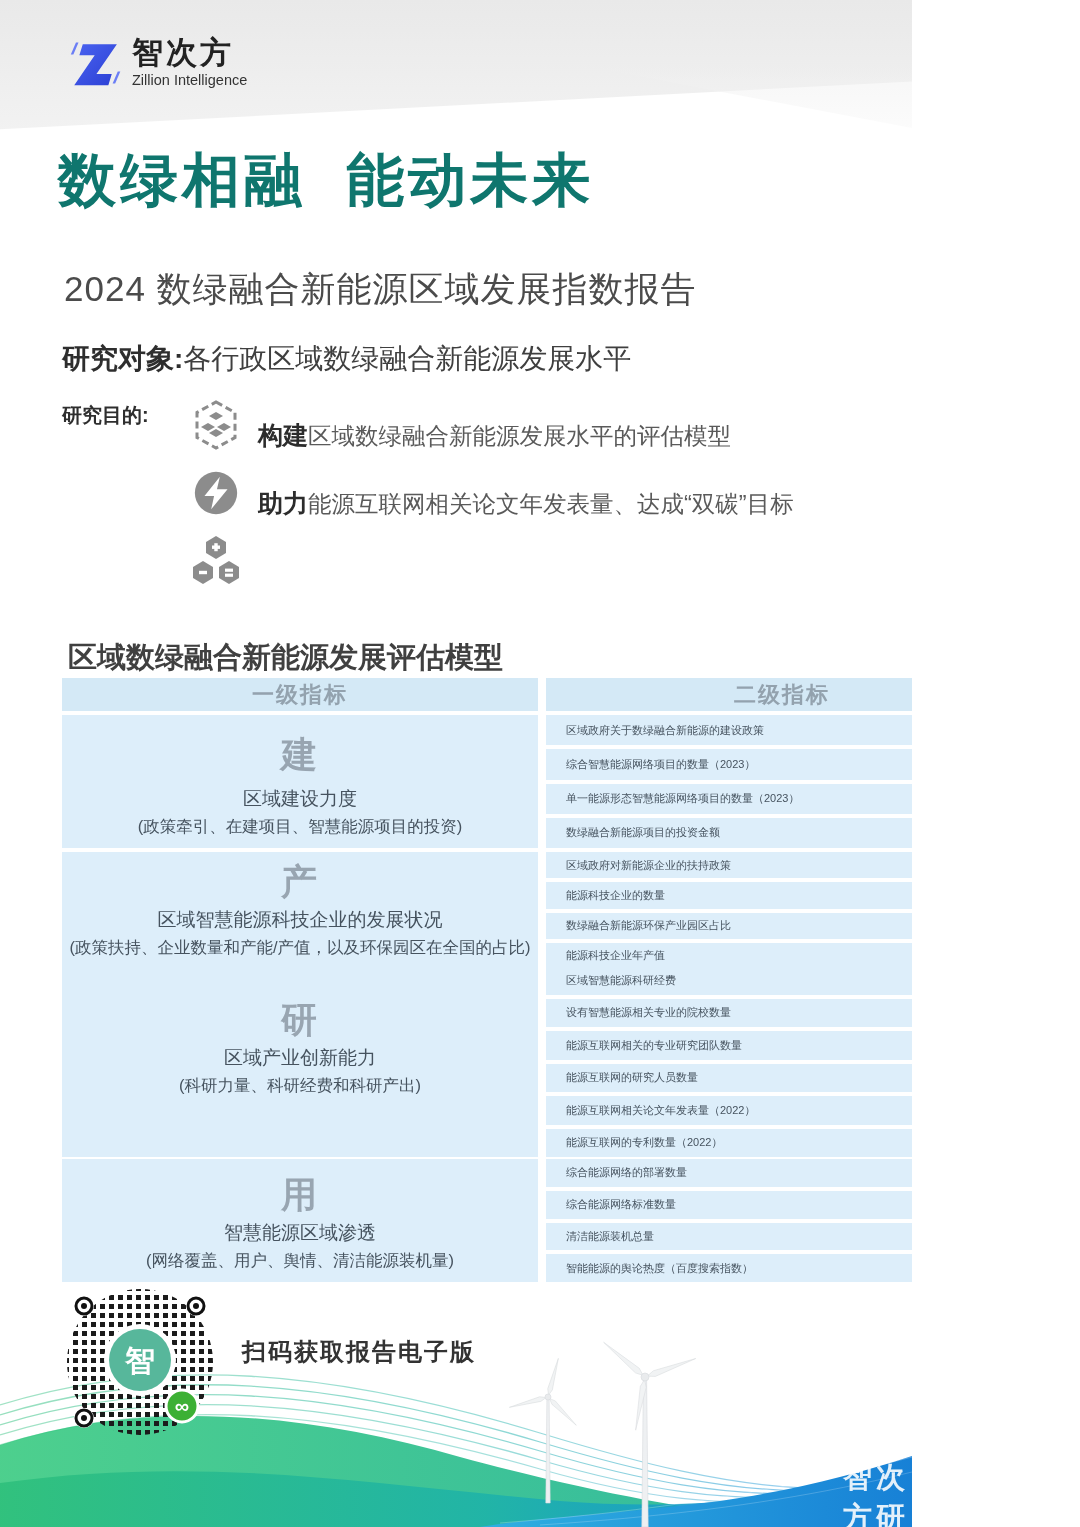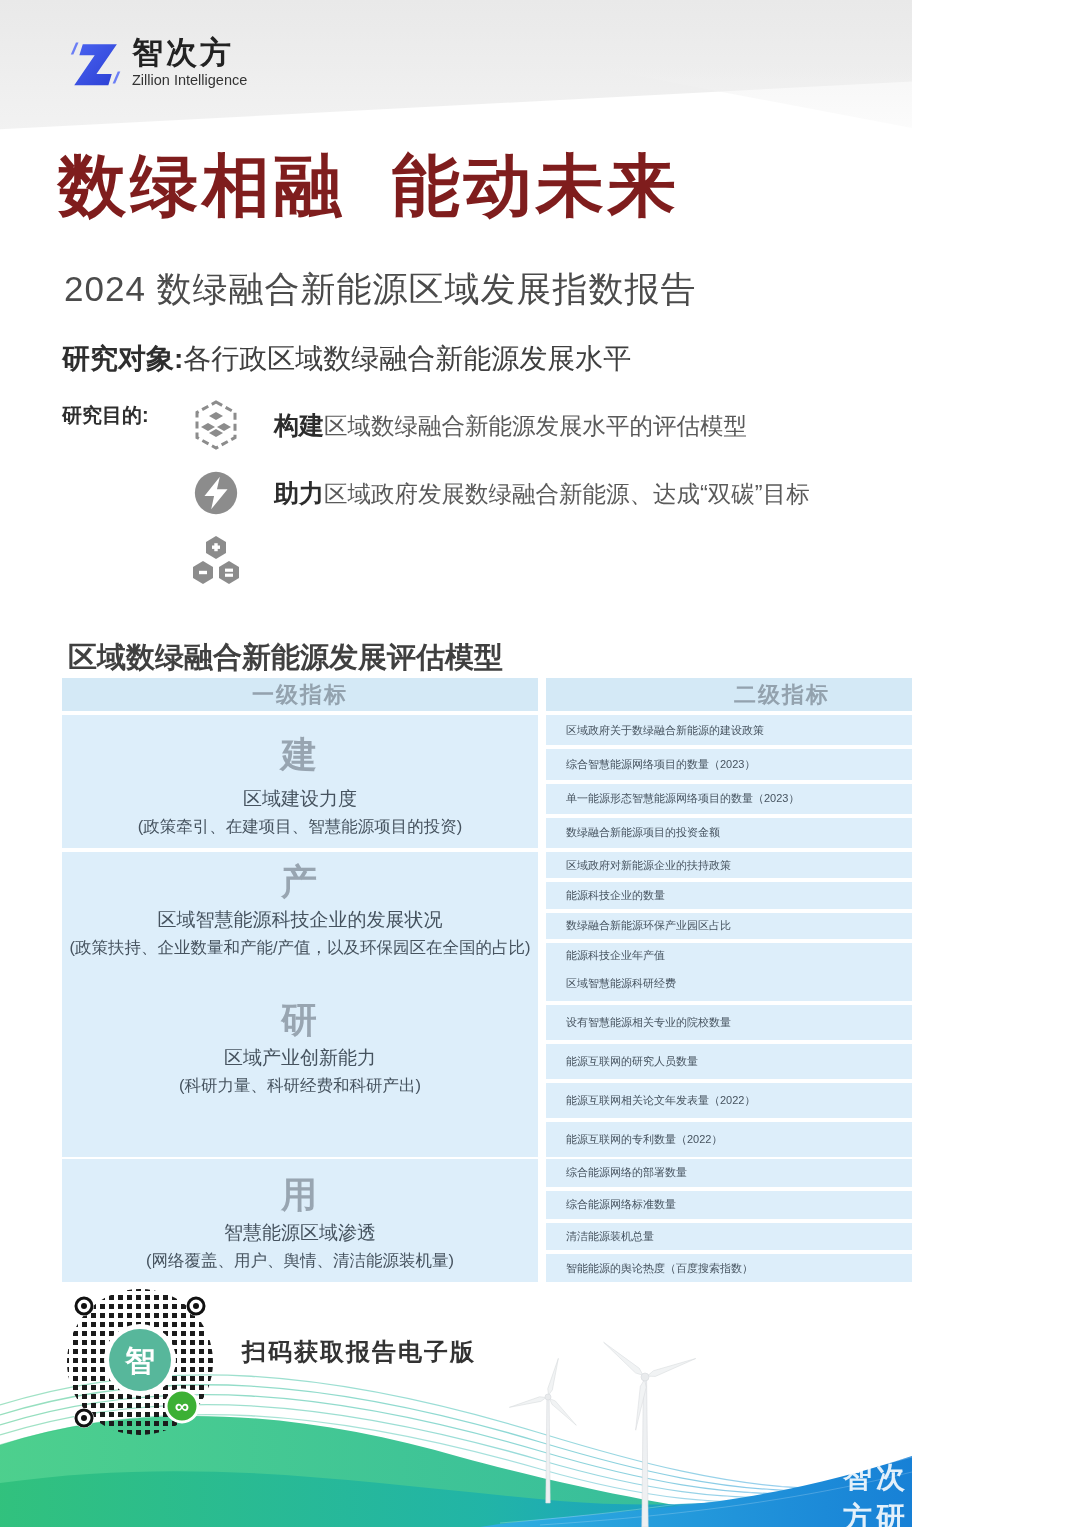--- a/index.html
+++ b/index.html
@@ -11,30 +11,30 @@
             clip-path:polygon(0 0,100% 0,100% 55%,0 98%);}
   .band-fold{position:absolute;top:62px;right:0;width:320px;height:66px;
              background:linear-gradient(#ededed,#f8f8f8);
              clip-path:polygon(0 8%,100% 0,100% 100%);opacity:.5;}
   
   .logo{position:absolute;left:64px;top:34px;display:flex;align-items:flex-start;gap:10px;}
   .logo-mark{width:58px;height:58px;}
   .logo-cn{font-size:31px;font-weight:bold;color:#222;letter-spacing:3px;line-height:1.1;margin-top:2px;}
   .logo-en{font-size:14.5px;font-weight:normal;color:#333;margin-top:2px;}
   
-  .title{position:absolute;left:58px;top:148px;margin:0;font-size:68px;line-height:1.1;
-         font-weight:900;color:#7f1d1d;white-space:pre;letter-spacing:4px;}
+  .title{position:absolute;left:58px;top:148px;margin:0;font-size:58px;line-height:1.1;
+         font-weight:900;color:#0f766e;white-space:pre;letter-spacing:4px;}
   .subtitle{position:absolute;left:64px;top:266px;font-size:35px;color:#4b4b4b;font-weight:400;letter-spacing:1px;}
   
   .research-object{position:absolute;left:62px;top:340px;font-size:28px;color:#3a3a3a;}
   .ro-label{font-weight:bold;color:#2e2e2e;}
   .ro-value{font-weight:normal;color:#3f3f3f;}
   .rp-label{position:absolute;left:62px;top:402px;font-size:20px;font-weight:bold;color:#2e2e2e;}
   .rp-items{position:absolute;left:190px;top:398px;display:flex;flex-direction:column;gap:14px;}
-  .rp-item{display:flex;align-items:center;gap:32px;height:54px;}
+  .rp-item{display:flex;align-items:flex-end;gap:16px;height:54px;}
   .rp-icon{width:52px;height:54px;flex:0 0 52px;display:flex;align-items:center;justify-content:center;}
   .rp-text{font-size:23.5px;color:#5a5a5a;}
   .rp-text b{font-size:25px;color:#2c2c2c;}
   
   .model-title{position:absolute;left:56px;top:626px;margin:12px;font-size:29px;font-weight:bold;color:#404040;}
   .tbl{position:absolute;left:62px;top:678px;width:956px;}
   .t-row{display:grid;grid-template-columns:476px 472px;column-gap:8px;margin-bottom:4px;}
   .t-hcell{height:33px;background:#d4e9f6;color:#93a2ae;font-weight:bold;font-size:22px;
            display:flex;align-items:center;justify-content:center;letter-spacing:2px;}
   .g1{height:133px;} .g2{height:110px;} .g3{height:189px;} .g4{height:111px;}
@@ -103,21 +103,21 @@
       <div class="rp-text"><b>构建</b><span>区域数绿融合新能源发展水平的评估模型</span></div>
     </div>
 
     <div class="rp-item">
       <span class="rp-icon">
         <svg width="50" height="50" viewBox="0 0 52 52">
           <circle cx="26" cy="26" r="22" fill="#8c8c8c"></circle>
           <polygon points="30,9 14,29 24,29 21,43 38,22 27,22" fill="#ffffff"></polygon>
         </svg>
       </span>
-      <div class="rp-text"><b>助力</b><span>区域政府发展数绿融合新能源、达成“双碳”目标</span></div>
+      <div class="rp-text"><b>助力</b><span>能源互联网相关论文年发表量、达成“双碳”目标</span></div>
     </div>
 
     <div class="rp-item">
       <span class="rp-icon">
         <svg width="52" height="54" viewBox="0 0 52 54">
           <polygon points="26,2 36,8 36,19 26,25 16,19 16,8" fill="#8c8c8c"></polygon>
           <rect x="22" y="11.5" width="8" height="3.4" fill="#fff"></rect>
             <rect x="24.3" y="9.2" width="3.4" height="8" fill="#fff"></rect>
           <polygon points="13,27 23,33 23,44 13,50 3,44 3,33" fill="#8c8c8c"></polygon>
           <rect x="9" y="36.8" width="8" height="3.4" fill="#fff"></rect>
@@ -167,20 +167,21 @@
 
     <div class="t-row g3">
       <div class="g-left">
         <div class="g-key">研</div>
         <div class="g-name">区域产业创新能力</div>
         <div class="g-detail">(科研力量、科研经费和科研产出)</div>
       </div>
       <div class="g-right">
         <div class="g-ind">区域智慧能源科研经费</div>
         <div class="g-ind">设有智慧能源相关专业的院校数量</div>
+        <div class="g-ind">能源互联网相关的专业研究团队数量</div>
         <div class="g-ind">能源互联网的研究人员数量</div>
         <div class="g-ind">能源互联网相关论文年发表量（2022）</div>
         <div class="g-ind">能源互联网的专利数量（2022）</div>
       </div>
     </div>
 
     <div class="t-row g4">
       <div class="g-left">
         <div class="g-key">用</div>
         <div class="g-name">智慧能源区域渗透</div>

